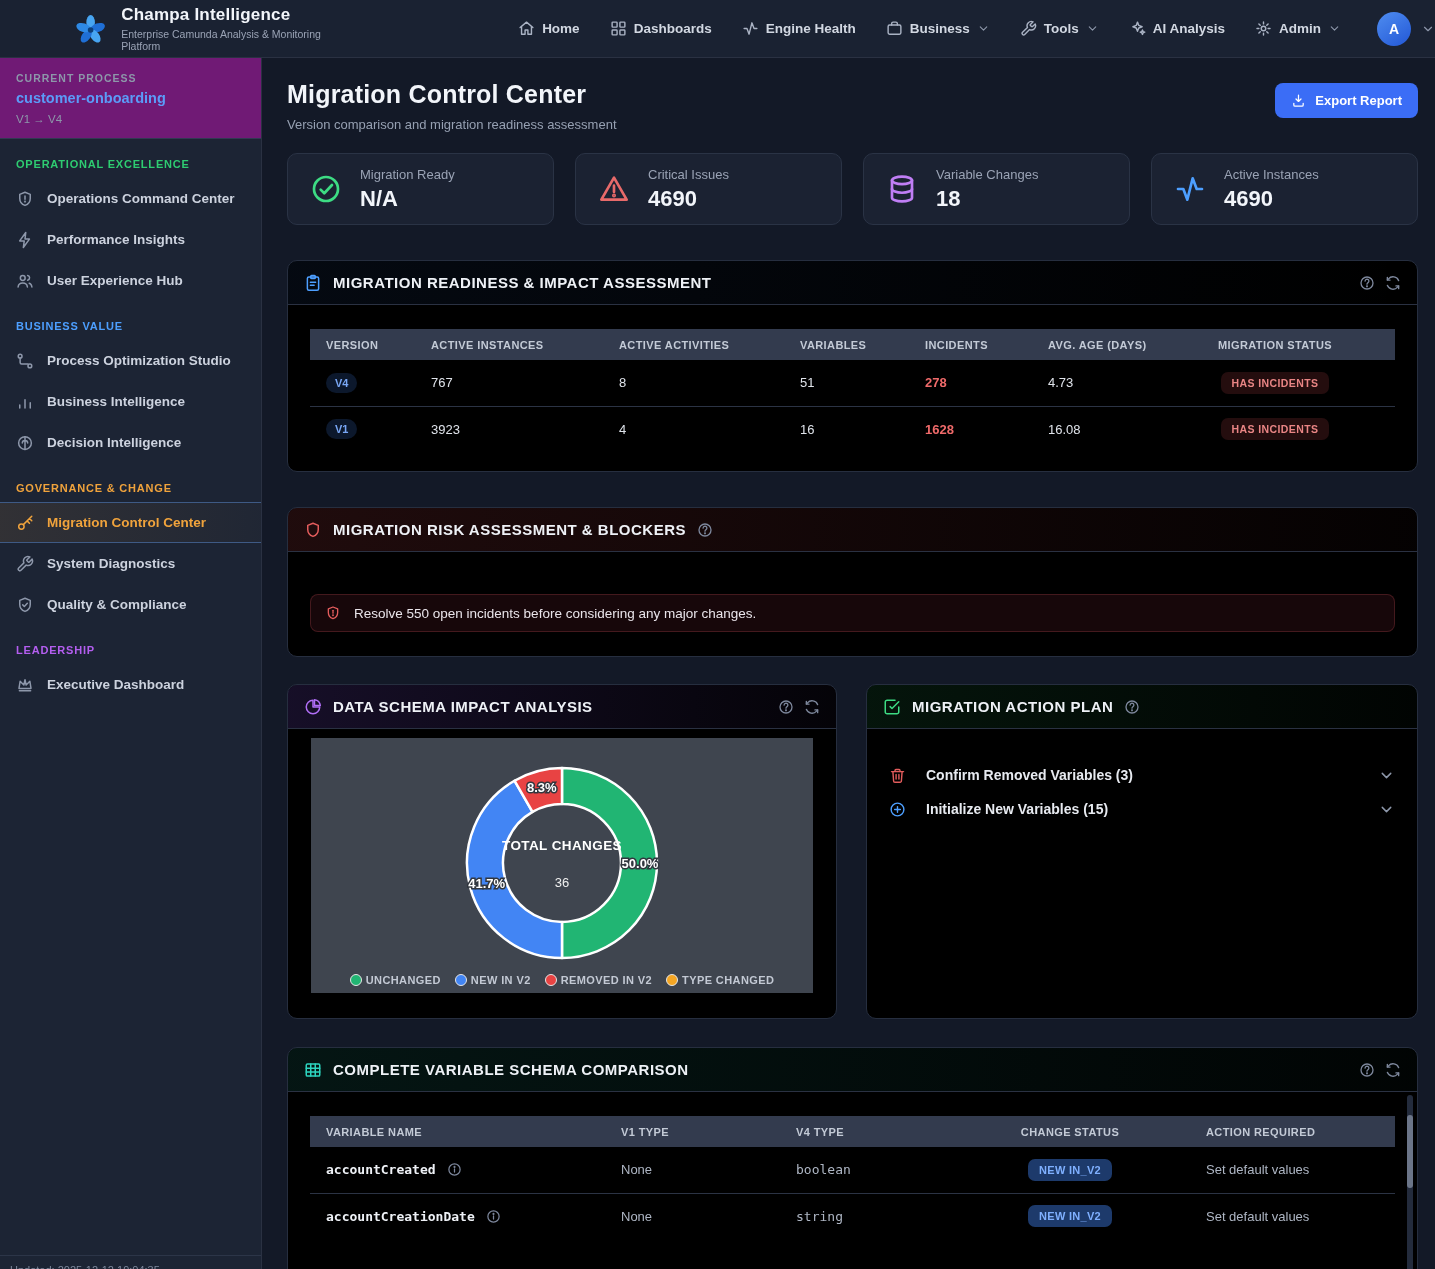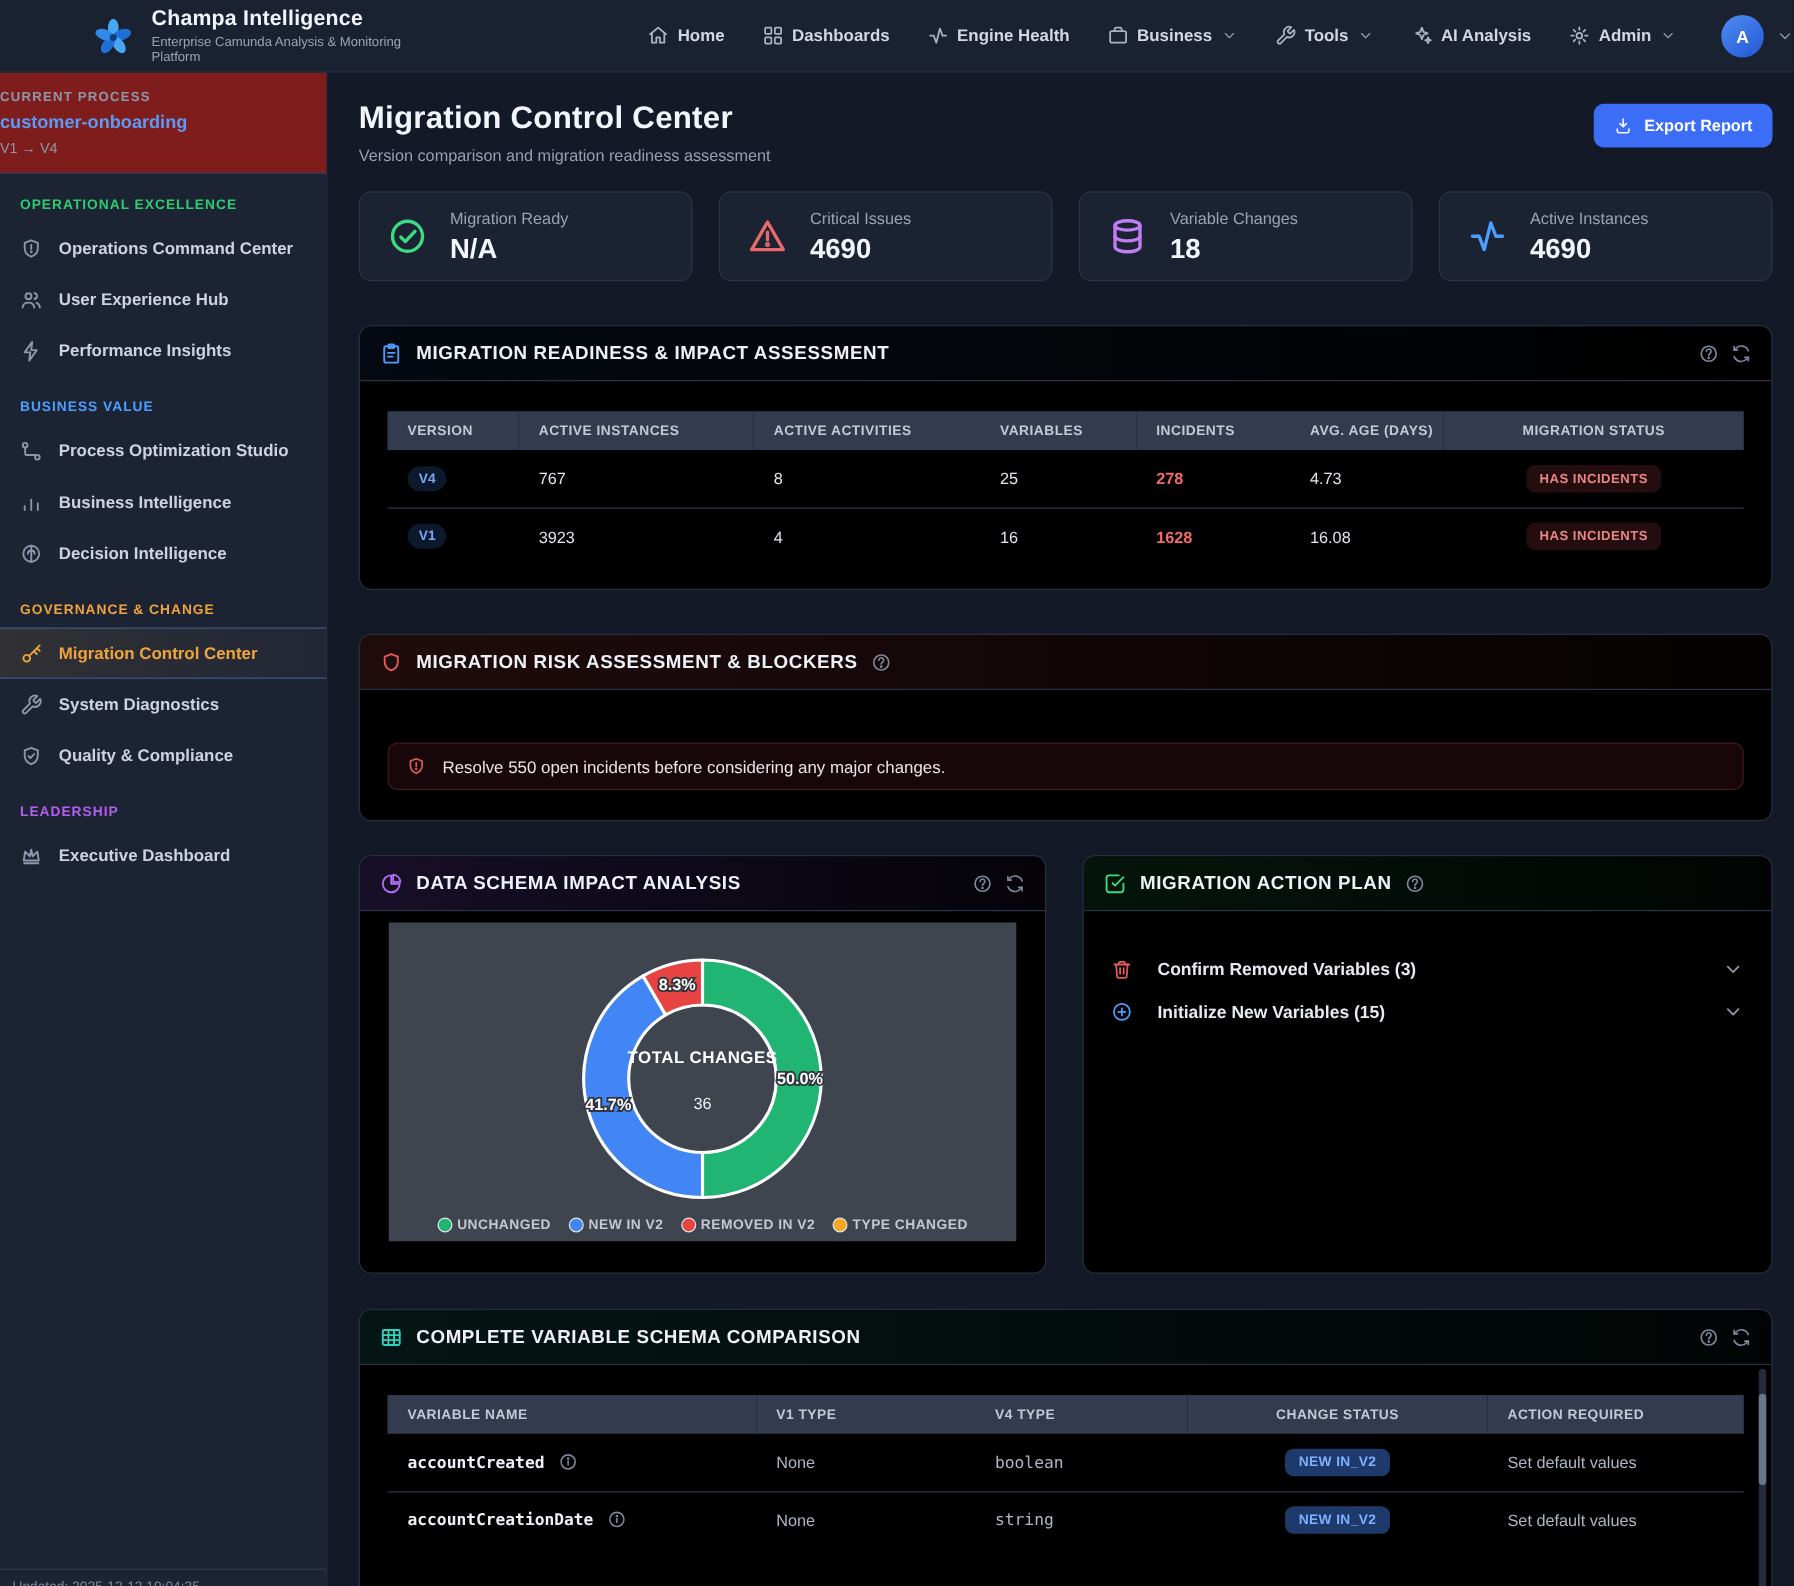--- a/index.html
+++ b/index.html
@@ -22,21 +22,21 @@
   .nav-user { margin-left:36px; display:flex; align-items:center; gap:10px; }
   .avatar { width:34px; height:34px; border-radius:50%; background:linear-gradient(145deg,#4f8df0,#2257d6);
     display:flex; align-items:center; justify-content:center; font-weight:bold; font-size:14px; color:#fff; }
   .nav-user .chev { width:14px; height:14px; color:#8d97aa; }
   .ic svg { width:100%; height:100%; display:block; }
   .ic { display:inline-block; }
 
   
   .sidebar { position:absolute; top:58px; left:0; width:262px; height:1211px; background:#1c2434;
     border-right:1px solid #2a3142; }
-  .cur-process { background:#7f1d1d; border-bottom:1px solid #303a52; padding:14px 0 13px; }
+  .cur-process { background:#701a75; border-bottom:1px solid #303a52; padding:14px 16px 13px; }
   .cp-label { font-size:10.5px; letter-spacing:1px; color:#8d97aa; font-weight:600; }
   .cp-name { font-size:14.5px; color:#5b9bf8; font-weight:600; margin-top:6px; }
   .cp-versions { font-size:11.5px; color:#8d97aa; margin-top:7px; }
   .side-section-label { font-size:11px; font-weight:bold; letter-spacing:.8px; padding:19px 16px 8px; }
   .ssl-green { color:var(--c-green); } .ssl-blue { color:var(--c-blue2); }
   .ssl-amber { color:var(--c-amber); } .ssl-purple { color:var(--c-purple); }
   .side-item { display:flex; align-items:center; gap:13px; height:41px; padding:0 16px;
     font-size:13.5px; font-weight:600; color:#ccd2de; cursor:pointer; }
   .side-item .ic { width:18px; height:18px; color:#8d97aa; flex:0 0 18px; }
   .side-item.active { color:var(--c-amber); background:linear-gradient(90deg,rgba(240,163,60,.10),rgba(240,163,60,.02));
@@ -269,35 +269,35 @@
           <path d="M12 3l7 2.8v5.4c0 4.6-3 7.8-7 9.3-4-1.5-7-4.7-7-9.3V5.8z"></path>
           <path d="M12 8v4.2"></path>
           <circle cx="12" cy="15.4" r="0.5" fill="currentColor"></circle>
         </svg>
       </span>
     <span>Operations Command Center</span>
   </div>
   <div class="side-item">
     <span class="ic">
         <svg viewBox="0 0 24 24" fill="none" stroke="currentColor" stroke-width="2" stroke-linecap="round" stroke-linejoin="round">
+          <path d="M13 2 4.9 13.2H11L9.8 22l8.1-11.2H12z"></path>
+        </svg>
+      </span>
+    <span>Performance Insights</span>
+  </div>
+  <div class="side-item">
+    <span class="ic">
+        <svg viewBox="0 0 24 24" fill="none" stroke="currentColor" stroke-width="2" stroke-linecap="round" stroke-linejoin="round">
           <circle cx="9" cy="8" r="3.2"></circle>
           <path d="M2.8 20c.4-3.4 2.9-5.2 6.2-5.2s5.8 1.8 6.2 5.2"></path>
           <path d="M15.5 4.6a3.2 3.2 0 0 1 0 6.3"></path>
           <path d="M17.6 15.1c2 .6 3.2 2.2 3.6 4.9"></path>
         </svg>
       </span>
     <span>User Experience Hub</span>
-  </div>
-  <div class="side-item">
-    <span class="ic">
-        <svg viewBox="0 0 24 24" fill="none" stroke="currentColor" stroke-width="2" stroke-linecap="round" stroke-linejoin="round">
-          <path d="M13 2 4.9 13.2H11L9.8 22l8.1-11.2H12z"></path>
-        </svg>
-      </span>
-    <span>Performance Insights</span>
   </div>
 
   <div class="side-section-label ssl-blue">BUSINESS VALUE</div>
   <div class="side-item">
     <span class="ic">
         <svg viewBox="0 0 24 24" fill="none" stroke="currentColor" stroke-width="2" stroke-linecap="round" stroke-linejoin="round">
           <circle cx="5.5" cy="5.5" r="2.5"></circle>
           <circle cx="18.5" cy="18.5" r="2.5"></circle>
           <path d="M5.5 8v6a2 2 0 0 0 2 2H16"></path>
         </svg>
@@ -485,21 +485,21 @@
               <th>INCIDENTS</th>
               <th>AVG. AGE (DAYS)</th>
               <th class="c">MIGRATION STATUS</th>
             </tr>
           </thead>
           <tbody>
             <tr>
               <td><span class="vbadge">V4</span></td>
               <td>767</td>
               <td>8</td>
-              <td>25</td>
+              <td>51</td>
               <td class="red">278</td>
               <td>4.73</td>
               <td class="c"><span class="incbadge">HAS INCIDENTS</span></td>
             </tr>
             <tr>
               <td><span class="vbadge">V1</span></td>
               <td>3923</td>
               <td>4</td>
               <td>16</td>
               <td class="red">1628</td>

